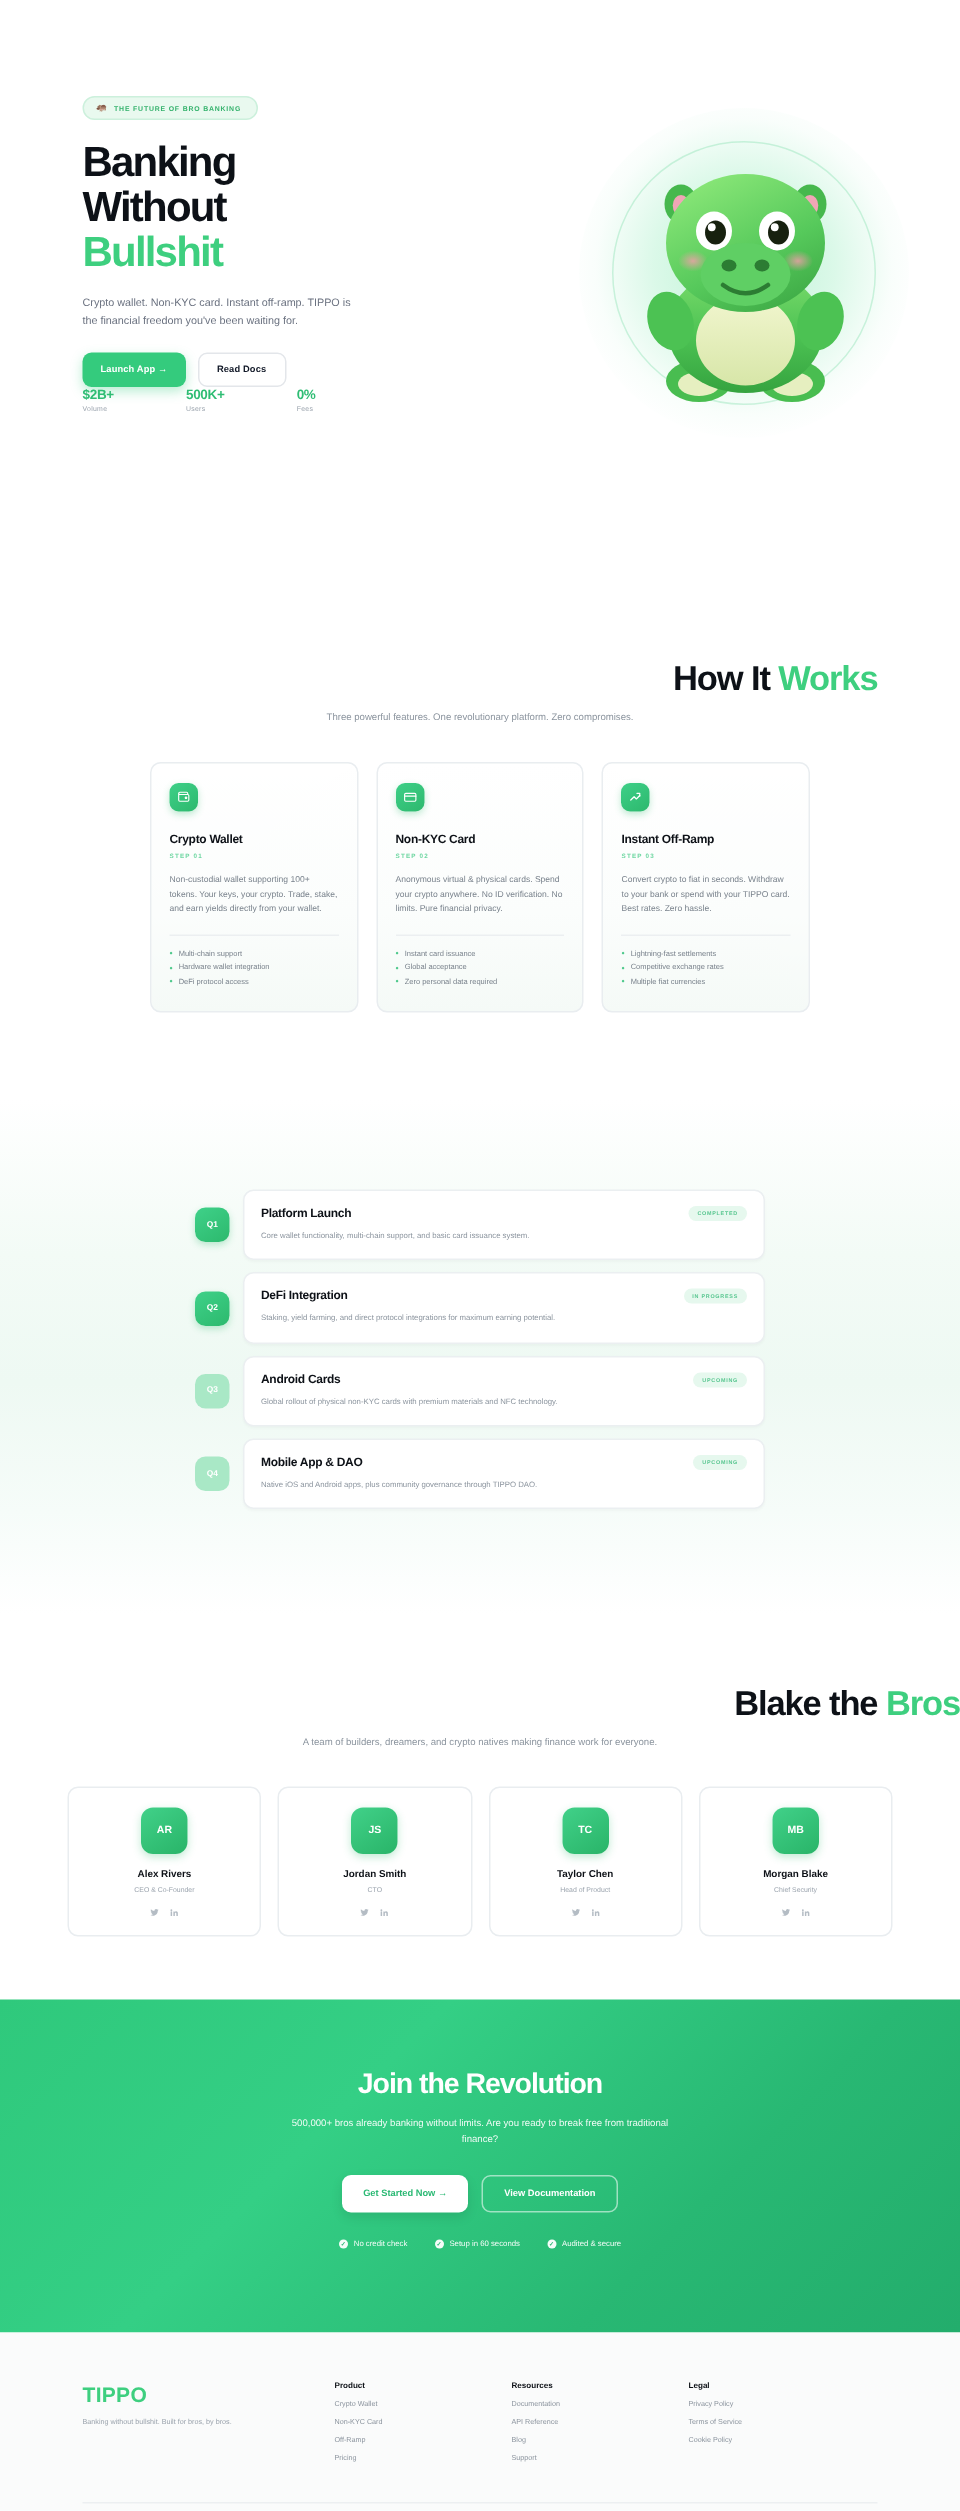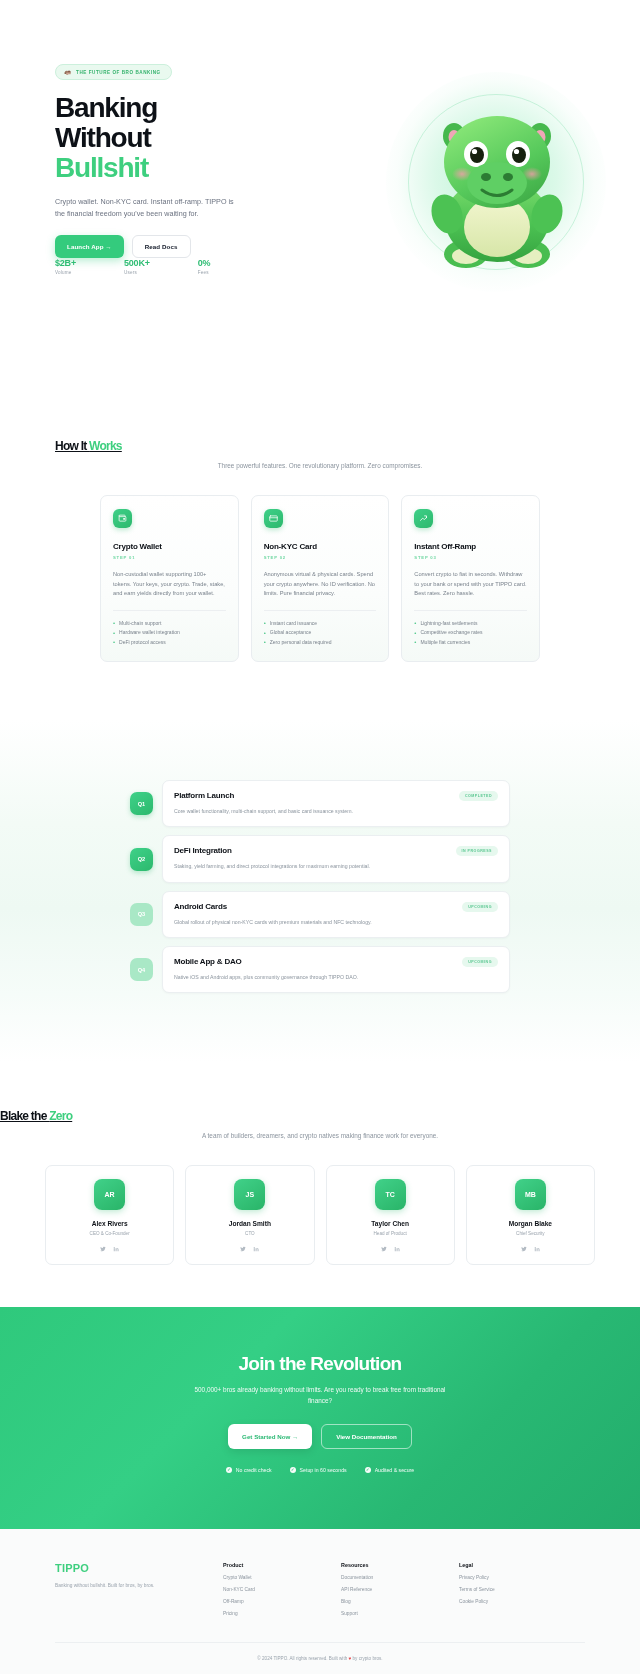--- a/index.html
+++ b/index.html
@@ -109,26 +109,25 @@
   .glow-ring {
     position: absolute; left: 22px; top: 22px; right: 22px; bottom: 22px;
     border-radius: 50%;
     border: 1px solid rgba(120,220,165,0.35);
   }
   .hippo { position: absolute; left: 28px; top: 24px; width: 166px; height: 176px; }
 
   
   .section { padding: 0 55px; }
   .sec-title {
-    font-size: 12px;
+    font-size: 23px;
     font-weight: bold;
-    text-align: left;
+    text-align: right;
     letter-spacing: -0.75px;
     color: #0d1117;
-    text-decoration: underline;
   }
   .sec-title .accent { color: #3ecf7f; }
   .sec-sub {
     text-align: center;
     font-size: 6.4px;
     color: #8b949e;
     margin-top: 8px;
     line-height: 1.55;
   }
 
@@ -275,21 +274,21 @@
   .cta-feat .chk {
     width:6px;height:6px;border-radius:50%;background:rgba(255,255,255,0.95);
     display:flex;align-items:center;justify-content:center;
     color:#2bb974;font-size:4px;font-weight:bold;line-height:1;
   }
 
   
   footer { background:#fafbfb; padding: 33px 55px 18px 55px; }
   .fgrid { display:flex; }
   .fbrand { width: 168px; }
-  .fbrand .logo { font-size: 11px; font-weight: bold; color:#3ecf7f; letter-spacing:0.2px; }
+  .fbrand .logo { font-size: 14px; font-weight: bold; color:#3ecf7f; letter-spacing:0.2px; }
   .fbrand p { font-size:4.8px; color:#9aa3ad; margin-top:8px; line-height:1.6; }
   .fcol { width: 118px; }
   .fcol h5 { font-size:5.4px; font-weight:bold; color:#0d1117; }
   .fcol a {
     display:block; font-size:4.8px; color:#8b949e; margin-top:7px;
     text-decoration:none; cursor:pointer;
   }
   .fbottom {
     border-top:1px solid #eceff1; margin-top:26px; padding-top:13px;
     text-align:center; font-size:4.6px; color:#9aa3ad;
@@ -522,21 +521,21 @@
         <h4>Mobile App &amp; DAO</h4>
         <p>Native iOS and Android apps, plus community governance through TIPPO DAO.</p>
       </div>
     </div>
 
   </div>
 </section>
 
 <section class="team-wrap section">
   <h2 class="sec-title">
-    <span>Blake the </span><span class="accent">Zero</span>
+    <span>Blake the </span><span class="accent">Bros</span>
   </h2>
   <p class="sec-sub">A team of builders, dreamers, and crypto natives making finance work for everyone.</p>
 
   <div class="team">
 
     <div class="tcard">
       <div class="tav">AR</div>
       <div class="tname">Alex Rivers</div>
       <div class="trole">CEO &amp; Co-Founder</div>
       <div class="tsocial">

